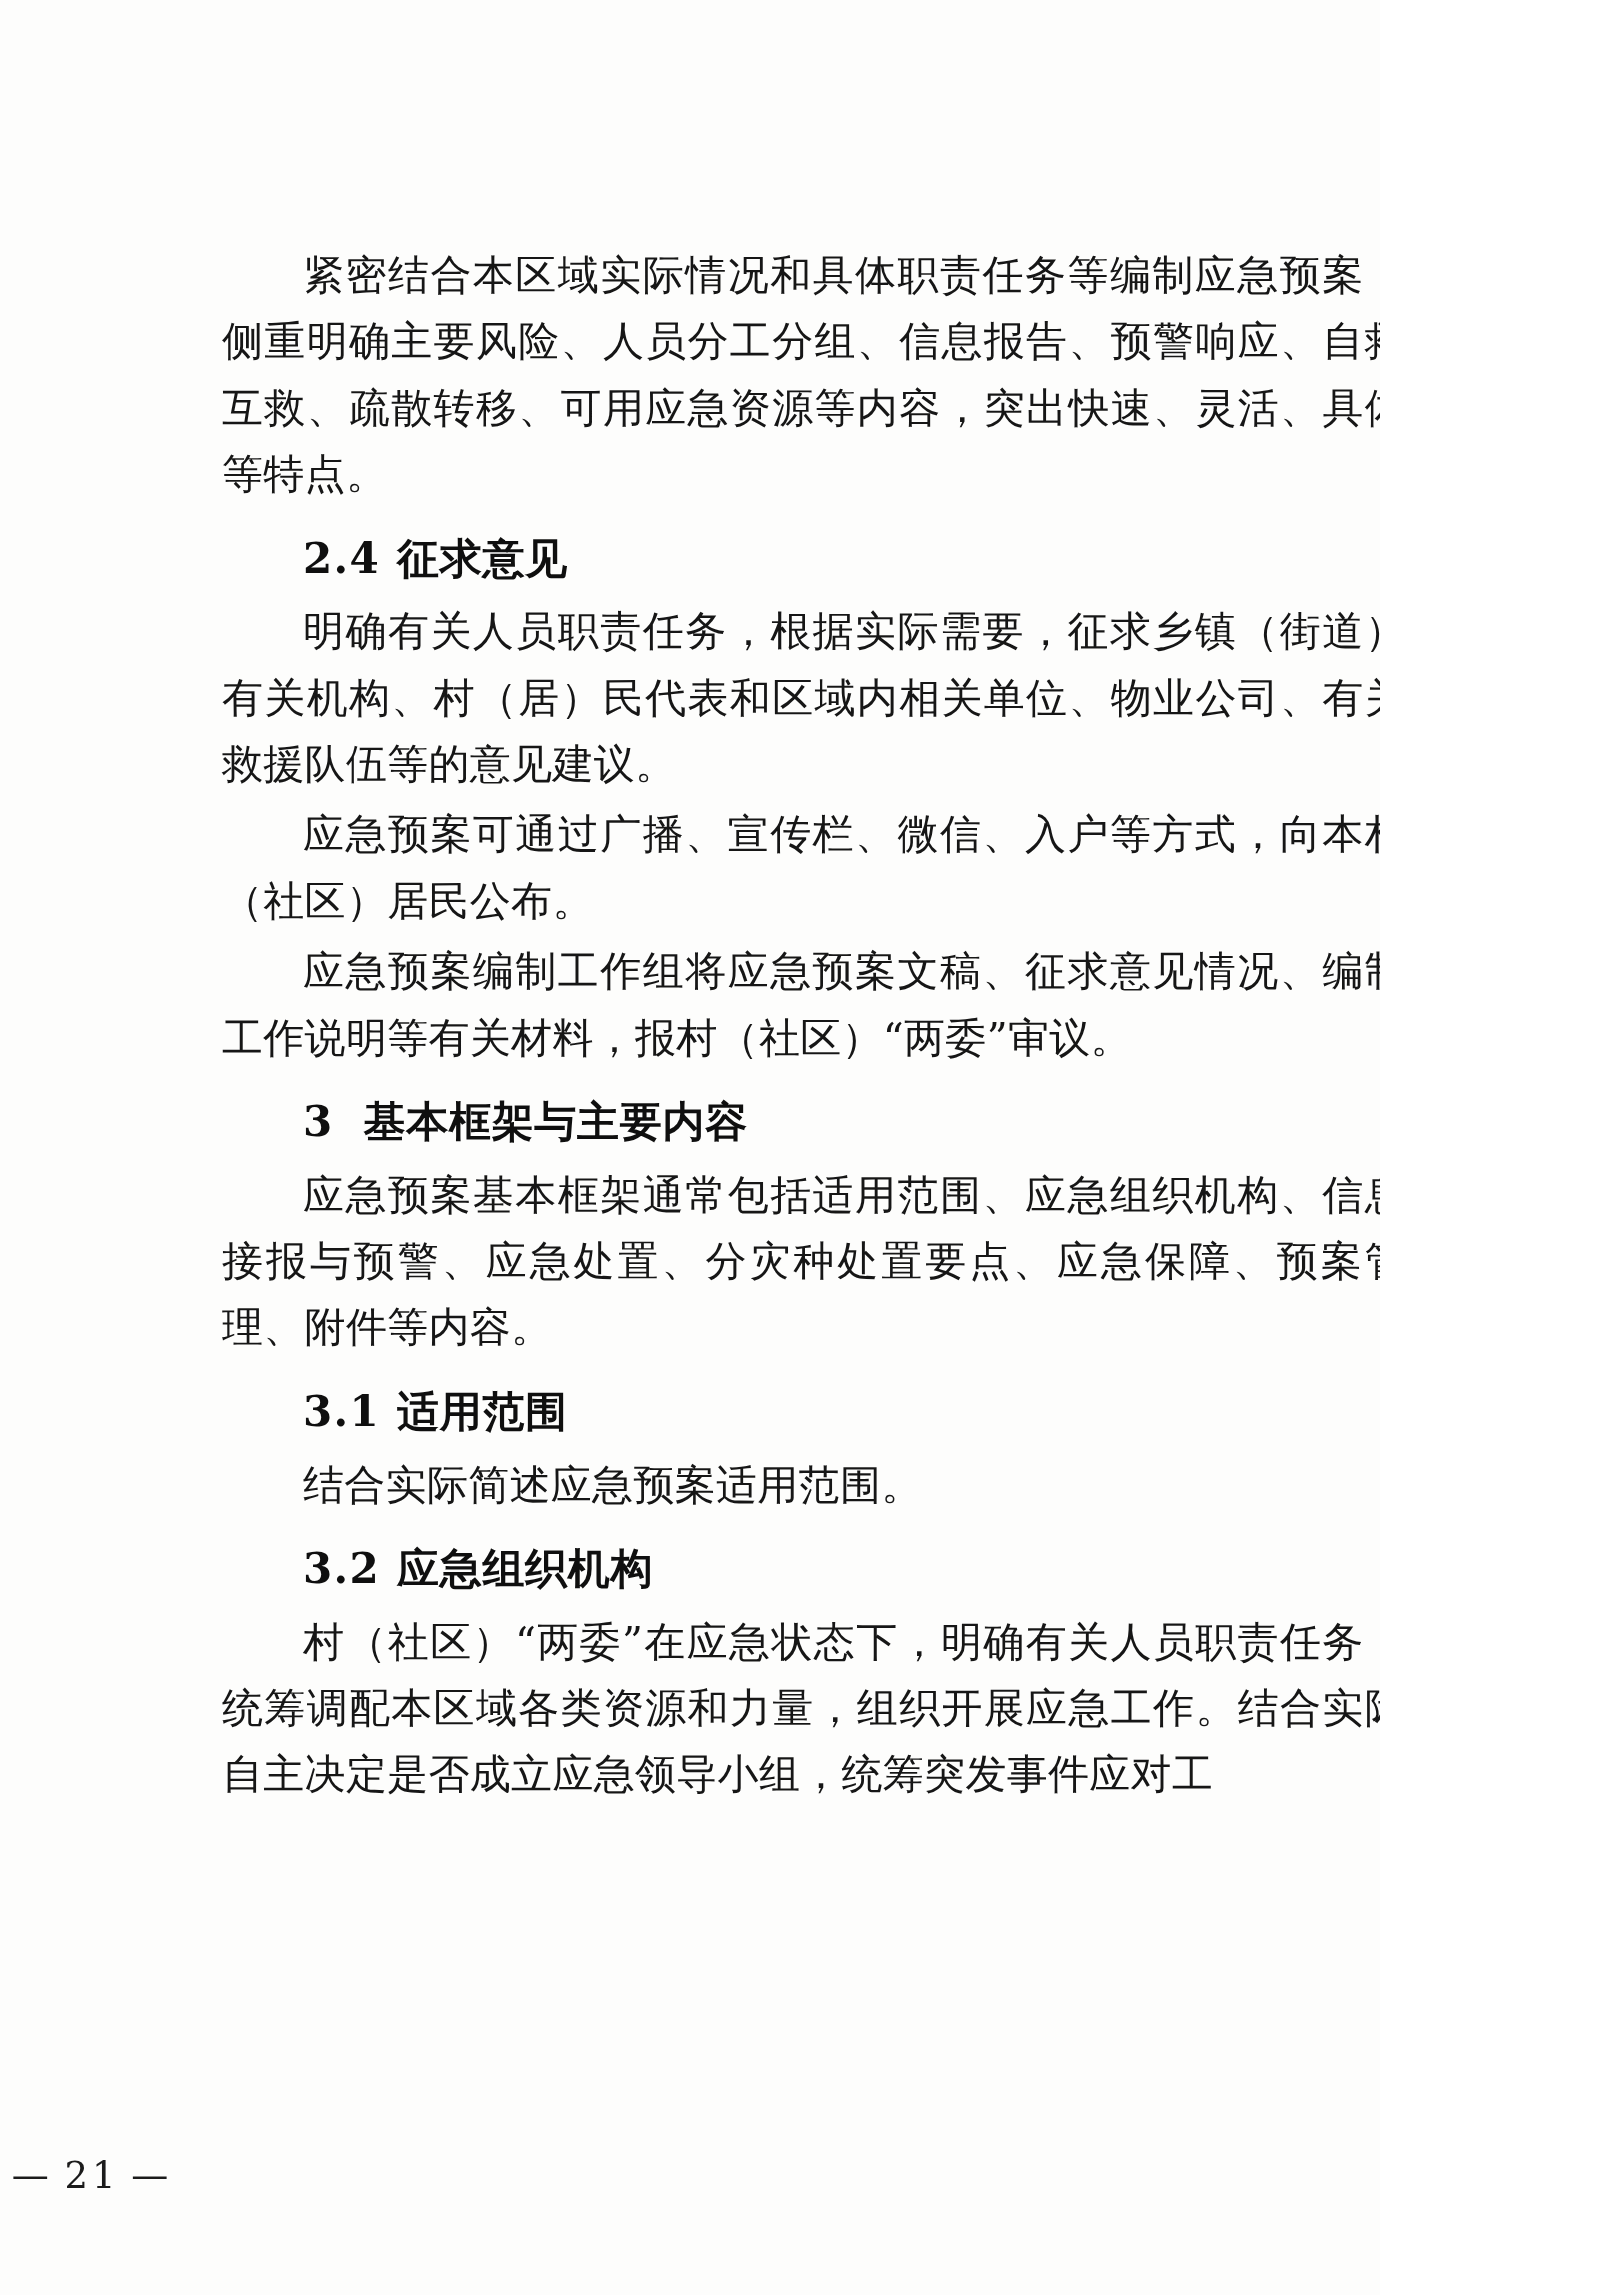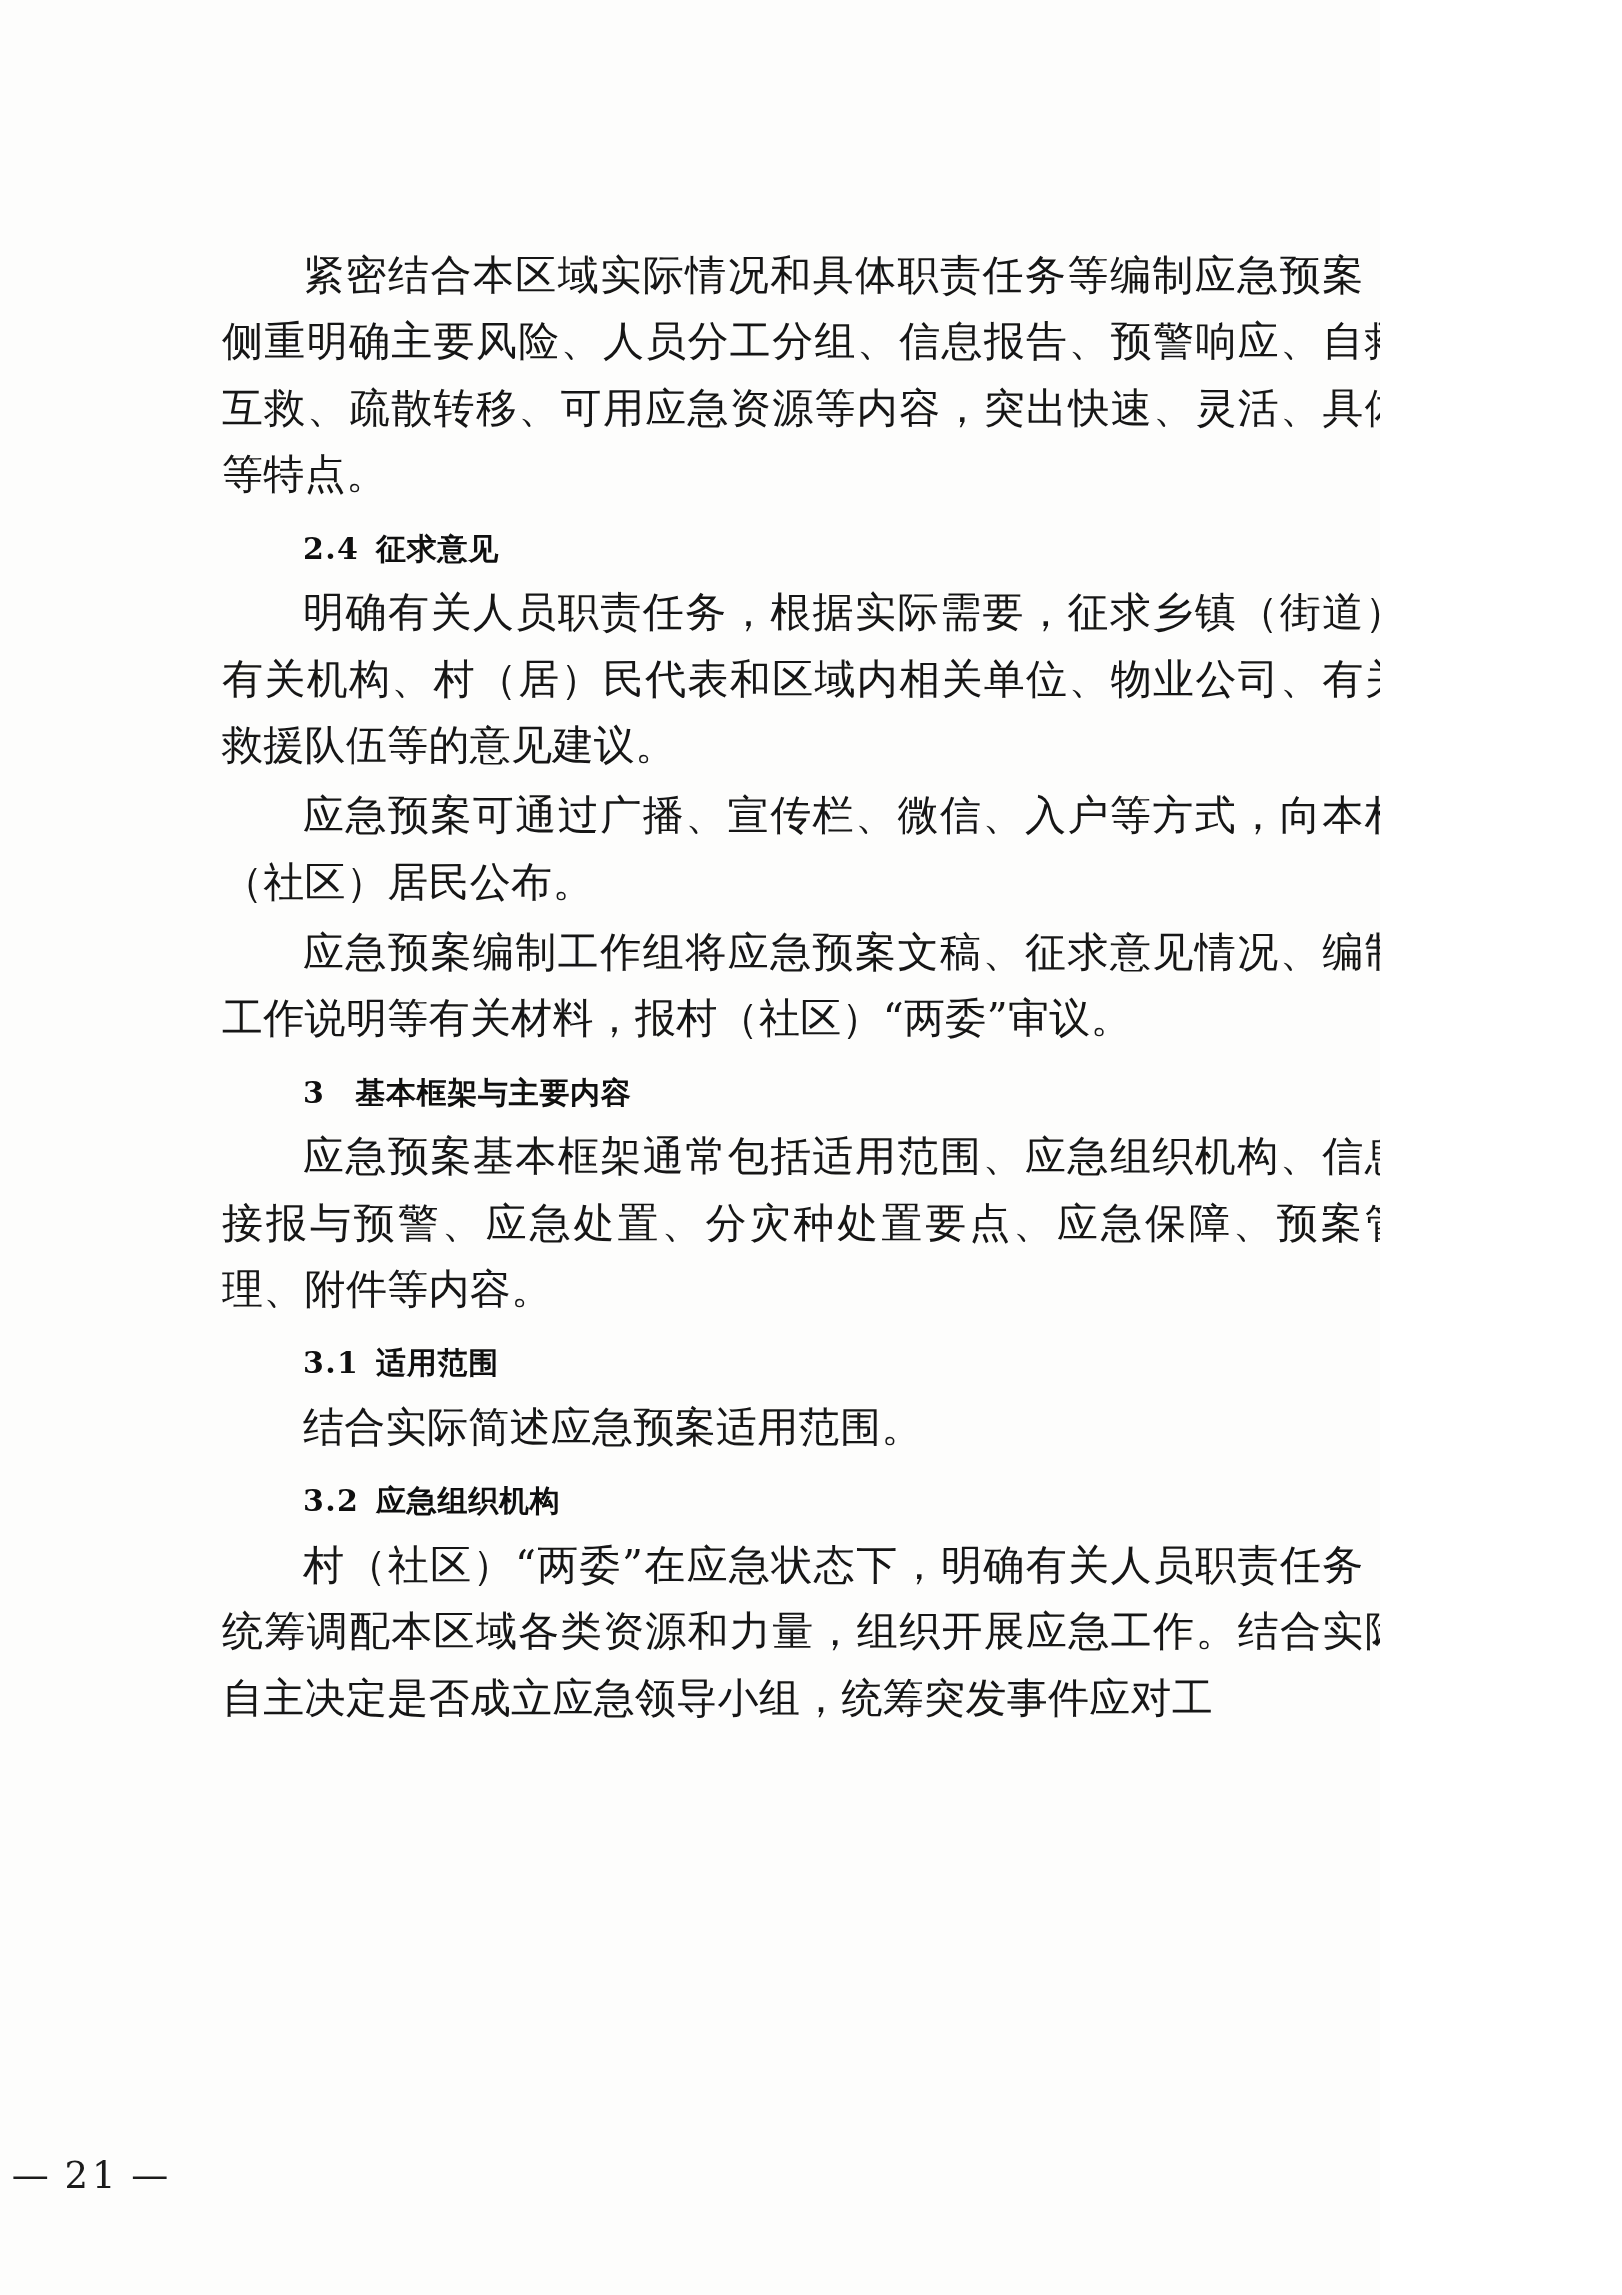--- a/index.html
+++ b/index.html
@@ -28,21 +28,21 @@
     line-height: 1.62;
     text-align: justify;
     text-justify: inter-character;
     letter-spacing: 0.3px;
     margin: 0 0 3.9px 0;
     text-indent: 81px;
     font-family: "DejaVu Serif", serif;
     color: #161616;
   }
   .heading {
-    font-size: 30px;
+    font-size: 42px;
     line-height: 1.6;
     margin: 17px 0 6.5px 0;
     padding-left: 81px;
     font-weight: 700;
     letter-spacing: 0.7px;
     font-family: "DejaVu Serif", serif;
     color: #0f0f0f;
   }
   .heading .num {
     font-family: "DejaVu Serif", serif;

